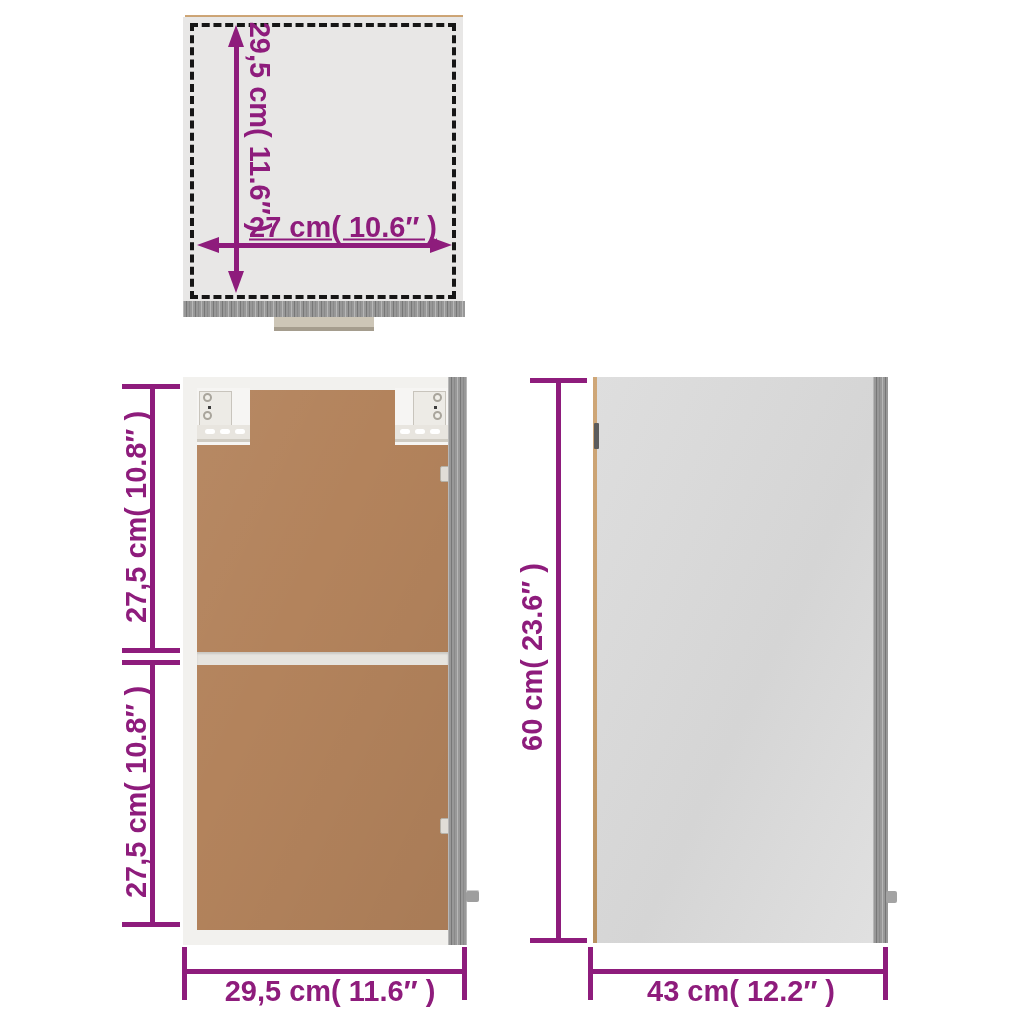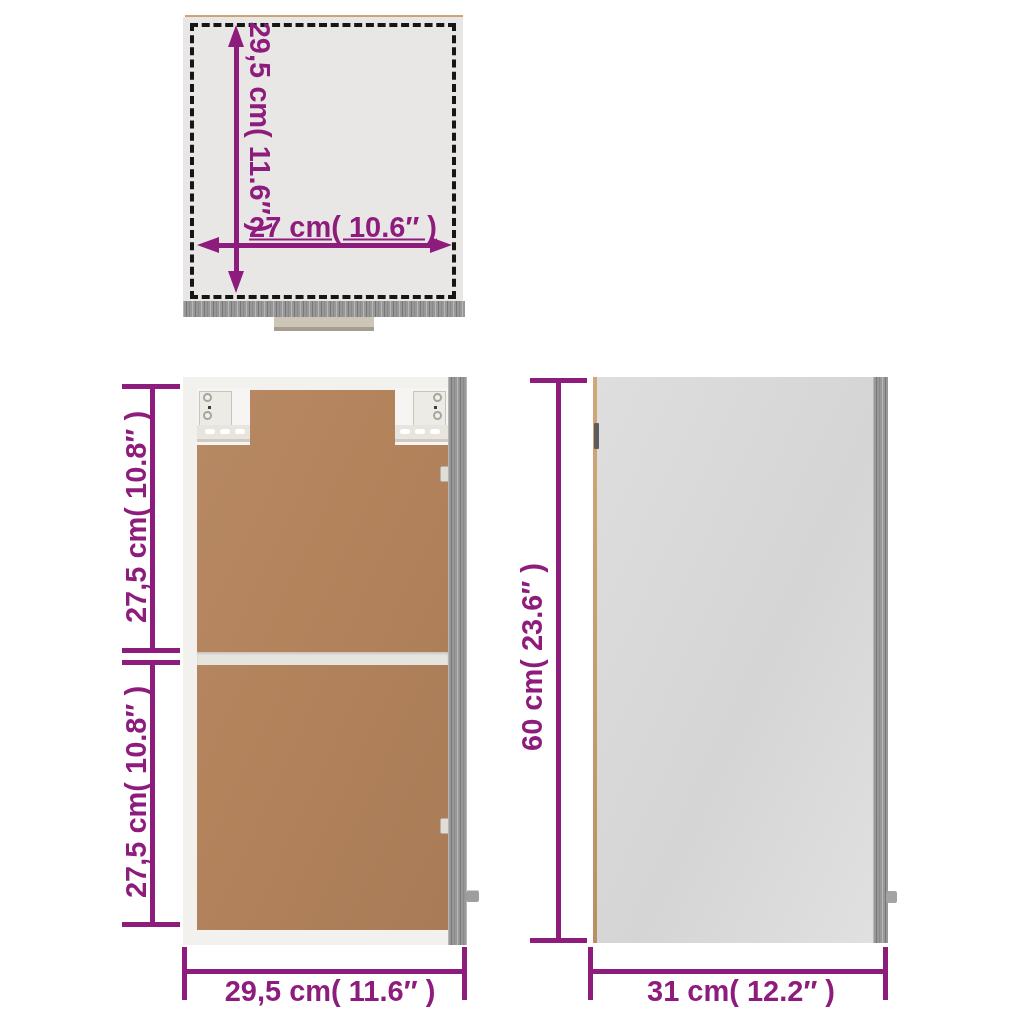--- a/index.html
+++ b/index.html
@@ -162,16 +162,16 @@
     <div class="dim-cap" style="left:530px;top:378px;width:57px;height:5px;"></div>
     <div class="dim-line" style="left:556px;top:378px;width:5px;height:563px;"></div>
     <div class="dim-cap" style="left:530px;top:938px;width:57px;height:5px;"></div>
     <div class="dim-label rot-ccw" style="left:532px;top:657px;">60 cm( 23.6″ )</div>
   </div>
 
   <div>
     <div class="dim-cap" style="left:588px;top:947px;width:5px;height:53px;"></div>
     <div class="dim-line" style="left:588px;top:969px;width:300px;height:5px;"></div>
     <div class="dim-cap" style="left:883px;top:947px;width:5px;height:53px;"></div>
-    <div class="dim-label" style="left:741px;top:991px;">31 cm( 12.2″ )</div>
+    <div class="dim-label" style="left:741px;top:991px;">43 cm( 12.2″ )</div>
   </div>
 
 </div>
 
 </body></html>

